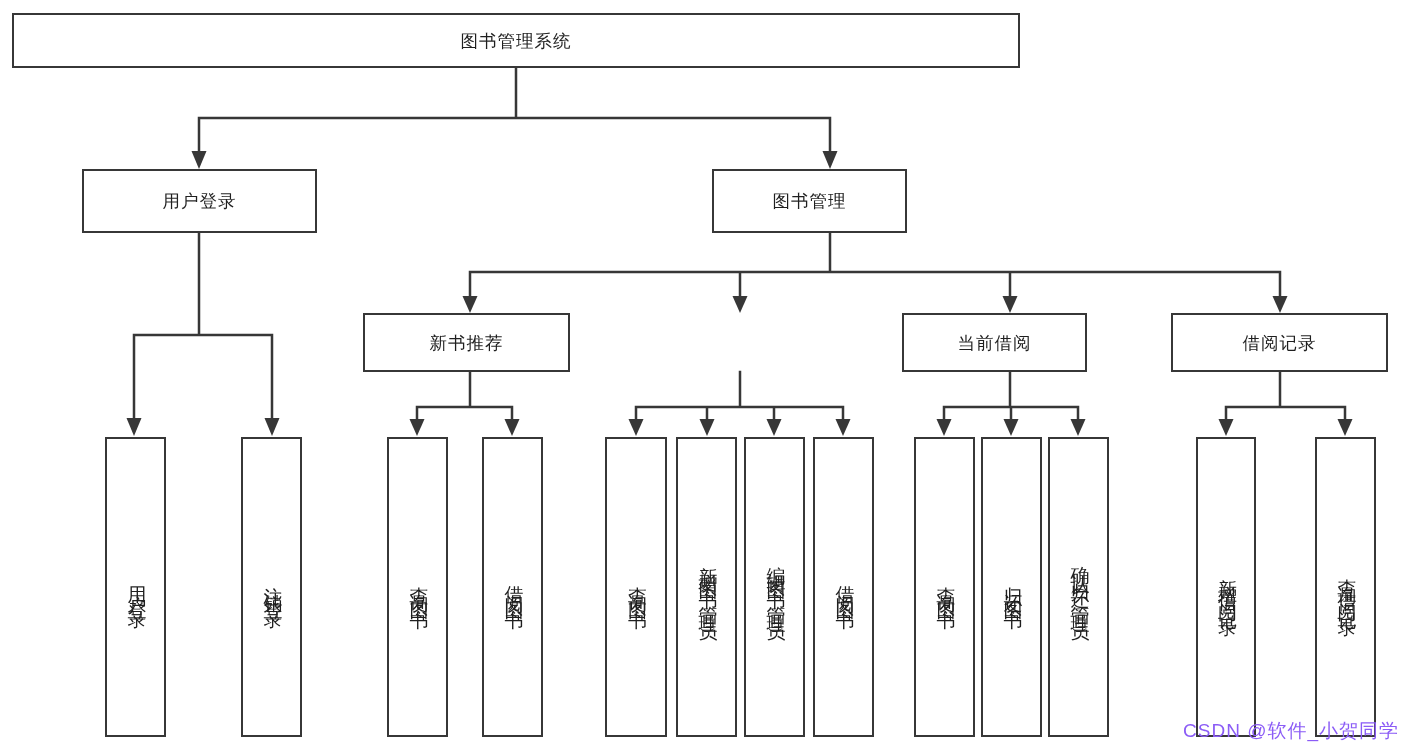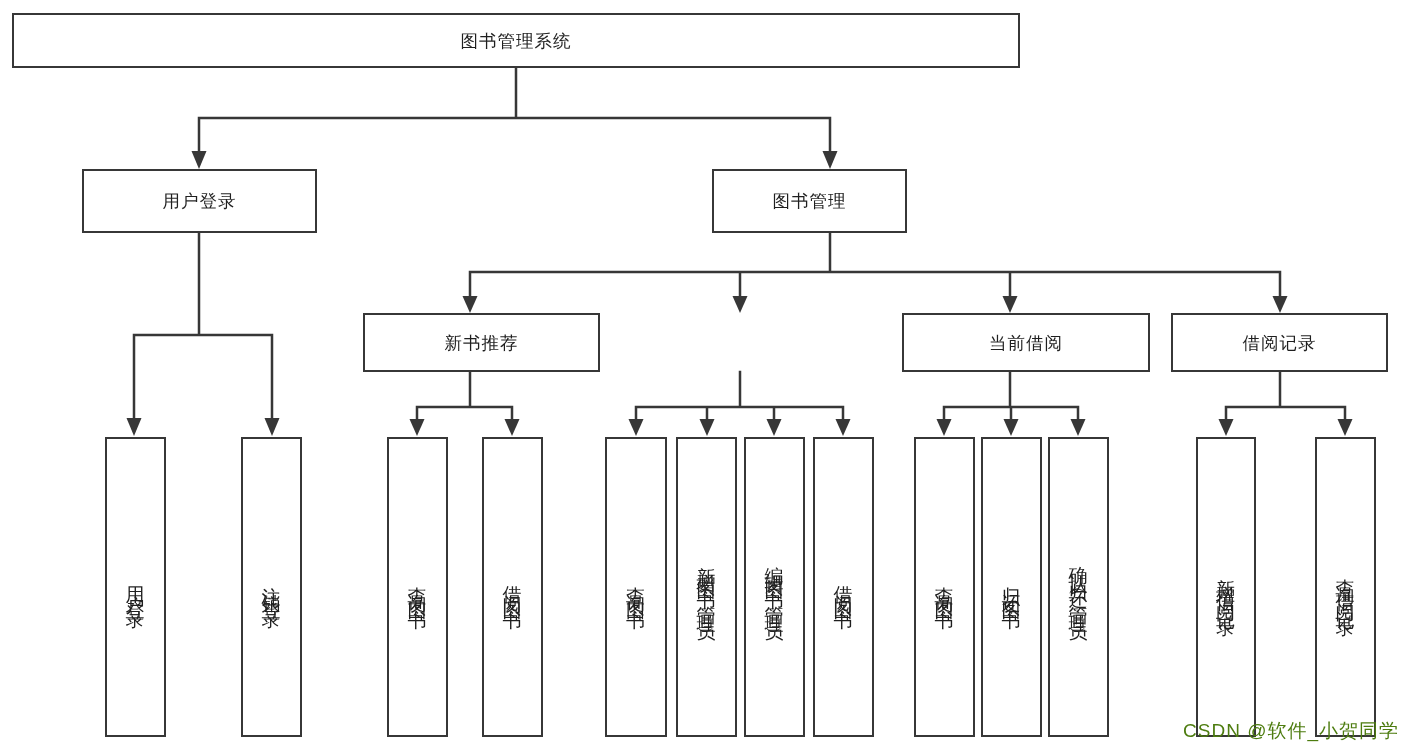--- a/index.html
+++ b/index.html
@@ -7,29 +7,29 @@
     position:relative;width:1405px;height:747px;background:#ffffff;
     font-family:"Liberation Sans","DejaVu Sans",sans-serif;
     color:#1f1f1f;overflow:hidden;
   }
   svg.wires{position:absolute;left:0;top:0;width:1405px;height:747px;z-index:1;}
   .node{
     position:absolute;box-sizing:border-box;background:#ffffff;
     border:2.5px solid #373737;display:flex;align-items:center;justify-content:center;
     z-index:2;
   }
-  .node .lbl{font-size:17.5px;letter-spacing:1px;white-space:nowrap;}
+  .node .lbl{font-size:17.5px;letter-spacing:1px;white-space:nowrap;font-family:Liberation Mono, monospace;}
   .leaf .lbl{
     writing-mode:vertical-rl;text-orientation:mixed;
     font-size:19px;letter-spacing:8px;line-height:1;white-space:nowrap;
   }
   .leaf{width:61px;top:437px;height:300px;}
   .watermark{
     position:absolute;right:6px;bottom:3px;z-index:3;
-    font-size:19px;color:#4d7c0f;letter-spacing:1px;white-space:nowrap;
+    font-size:19px;color:#8b5cf6;letter-spacing:1px;white-space:nowrap;
   }
 </style>
 </head>
 <body>
 
 <div class="canvas">
 
   <svg class="wires" viewBox="0 0 1405 747" xmlns="http://www.w3.org/2000/svg">
     <g stroke="#373737" stroke-width="2.5" fill="none" stroke-linecap="square">
       <path d="M516,68 V118 M199,118 H830 M199,118 V152 M830,118 V152"></path>
@@ -67,24 +67,24 @@
     <span class="lbl">图书管理系统</span>
   </div>
 
   <div class="node" style="left:82px;top:169px;width:235px;height:64px;">
     <span class="lbl">用户登录</span>
   </div>
   <div class="node" style="left:712px;top:169px;width:195px;height:64px;">
     <span class="lbl">图书管理</span>
   </div>
 
-  <div class="node" style="left:363px;top:313px;width:237px;height:59px;">
+  <div class="node" style="left:363px;top:313px;width:207px;height:59px;">
     <span class="lbl">新书推荐</span>
   </div>
-  <div class="node" style="left:902px;top:313px;width:248px;height:59px;">
+  <div class="node" style="left:902px;top:313px;width:185px;height:59px;">
     <span class="lbl">当前借阅</span>
   </div>
   <div class="node" style="left:1171px;top:313px;width:217px;height:59px;">
     <span class="lbl">借阅记录</span>
   </div>
 
   <div class="node leaf" style="left:105px;">
     <span class="lbl">用户登录</span>
   </div>
   <div class="node leaf" style="left:241px;">

